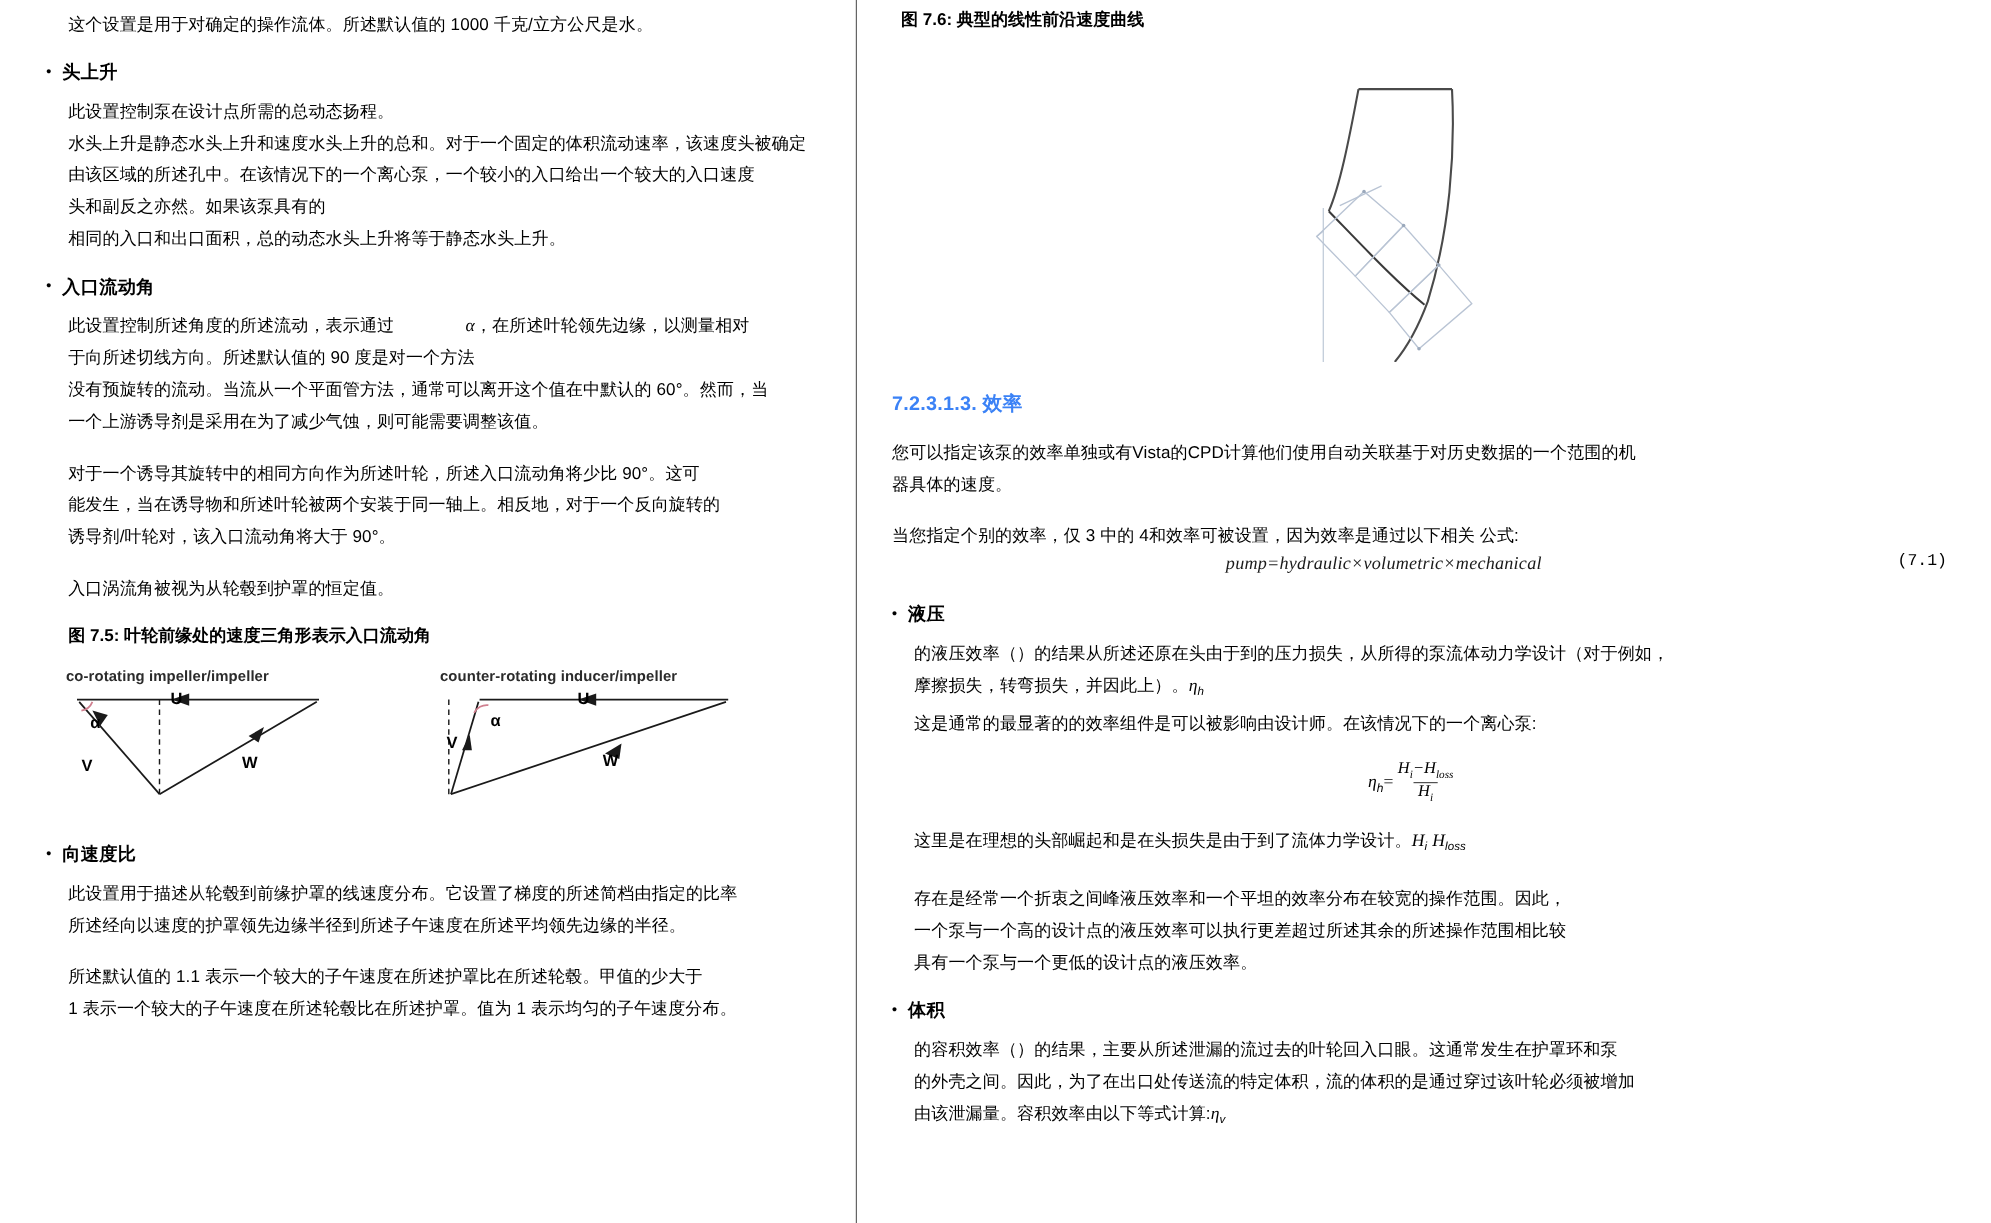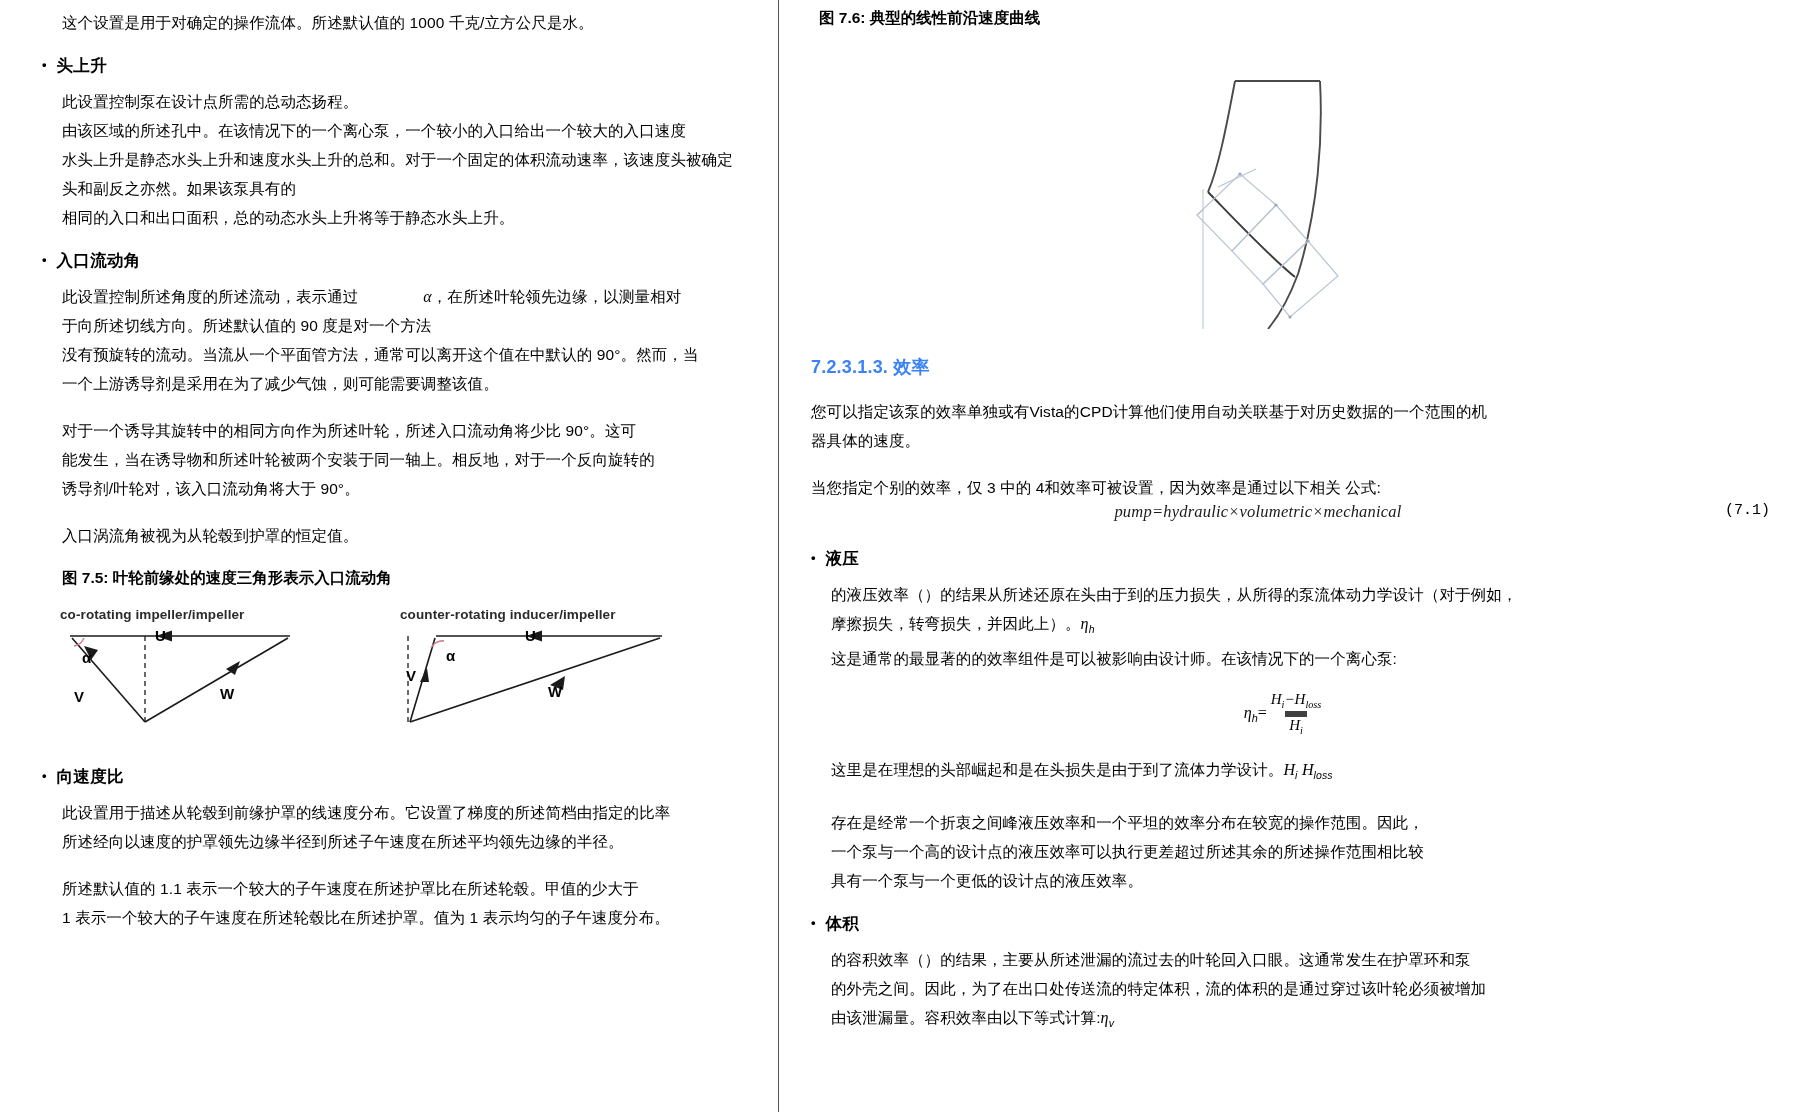--- a/index.html
+++ b/index.html
@@ -123,21 +123,21 @@
     display: inline-flex;
     flex-direction: column;
     align-items: center;
     vertical-align: middle;
     font-family: "Liberation Serif", "DejaVu Serif", serif;
     font-style: italic;
     font-size: 15px;
     line-height: 1.15;
   }
   .frac .num { padding: 0 4px; text-align: right; }
-  .frac .den { padding: 0 4px; border-top: 6px solid #404040; }
+  .frac .den { padding: 0 4px; border-top: 1px solid #404040; }
   .eta {
     font-family: "Liberation Serif", "DejaVu Serif", serif;
     font-style: italic;
     font-size: 16px;
   }
   .sub {
     font-size: 0.68em;
     vertical-align: sub;
     font-style: italic;
   }
@@ -171,41 +171,41 @@
     <div class="gap-m"></div>
 
     <div class="bullet-head">
       <span class="dot">•</span>
       <span class="htxt">头上升</span>
     </div>
 
     <div class="gap-s"></div>
 
     <p class="para indent">此设置控制泵在设计点所需的总动态扬程。</p>
+    <p class="para indent">水头上升是静态水头上升和速度水头上升的总和。对于一个固定的体积流动速率，该速度头被确定</p>
     <p class="para indent">由该区域的所述孔中。在该情况下的一个离心泵，一个较小的入口给出一个较大的入口速度</p>
-    <p class="para indent">水头上升是静态水头上升和速度水头上升的总和。对于一个固定的体积流动速率，该速度头被确定</p>
     <p class="para indent">头和副反之亦然。如果该泵具有的</p>
     <p class="para indent">相同的入口和出口面积，总的动态水头上升将等于静态水头上升。</p>
 
     <div class="gap-m"></div>
 
     <div class="bullet-head">
       <span class="dot">•</span>
       <span class="htxt">入口流动角</span>
     </div>
 
     <div class="gap-s"></div>
 
     <p class="para indent">
       <span>此设置控制所述角度的所述流动，表示通过</span>
       <span style="display:inline-block;width:56px"></span>
       <span class="inline-math">α</span><span>，在所述叶轮领先边缘，以测量相对</span>
     </p>
     <p class="para indent">于向所述切线方向。所述默认值的 90 度是对一个方法</p>
-    <p class="para indent">没有预旋转的流动。当流从一个平面管方法，通常可以离开这个值在中默认的 90°。然而，当</p>
+    <p class="para indent">没有预旋转的流动。当流从一个平面管方法，通常可以离开这个值在中默认的 60°。然而，当</p>
     <p class="para indent">一个上游诱导剂是采用在为了减少气蚀，则可能需要调整该值。</p>
 
     <div class="gap-m"></div>
 
     <p class="para indent">对于一个诱导其旋转中的相同方向作为所述叶轮，所述入口流动角将少比 90°。这可</p>
     <p class="para indent">能发生，当在诱导物和所述叶轮被两个安装于同一轴上。相反地，对于一个反向旋转的</p>
     <p class="para indent">诱导剂/叶轮对，该入口流动角将大于 90°。</p>
 
     <div class="gap-m"></div>
 

